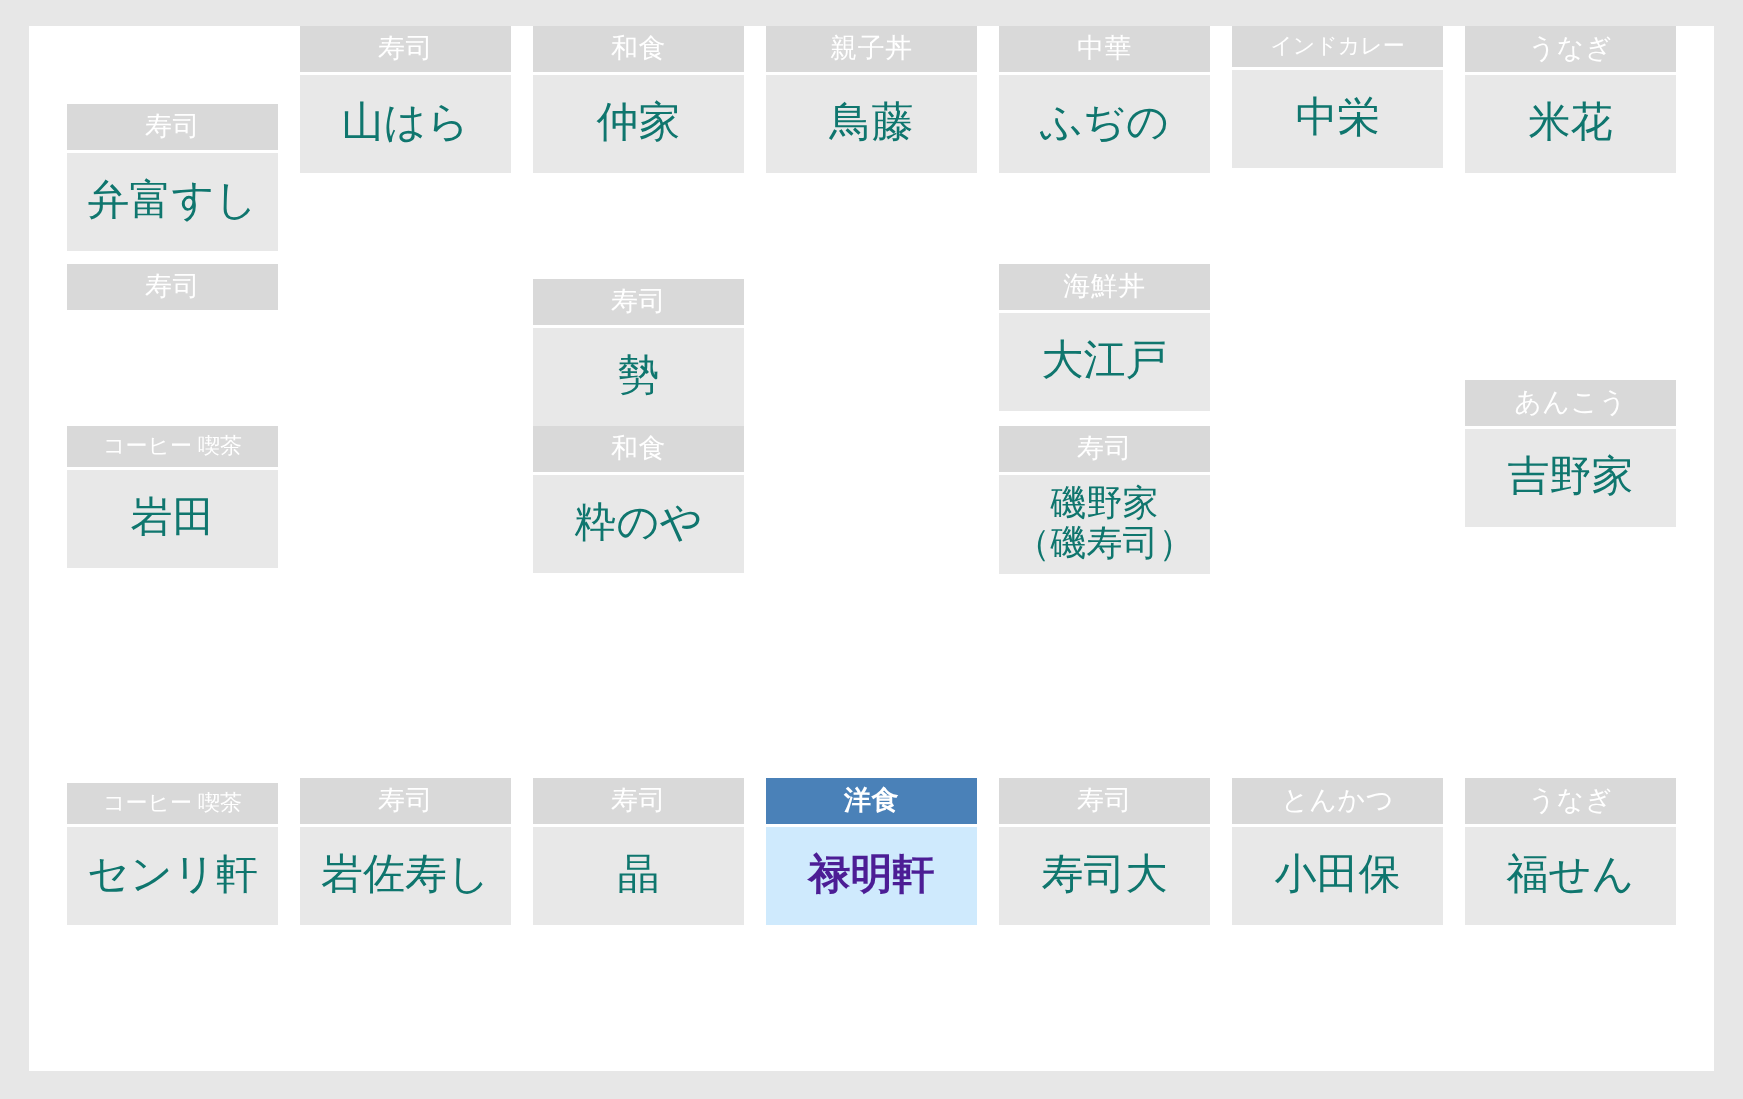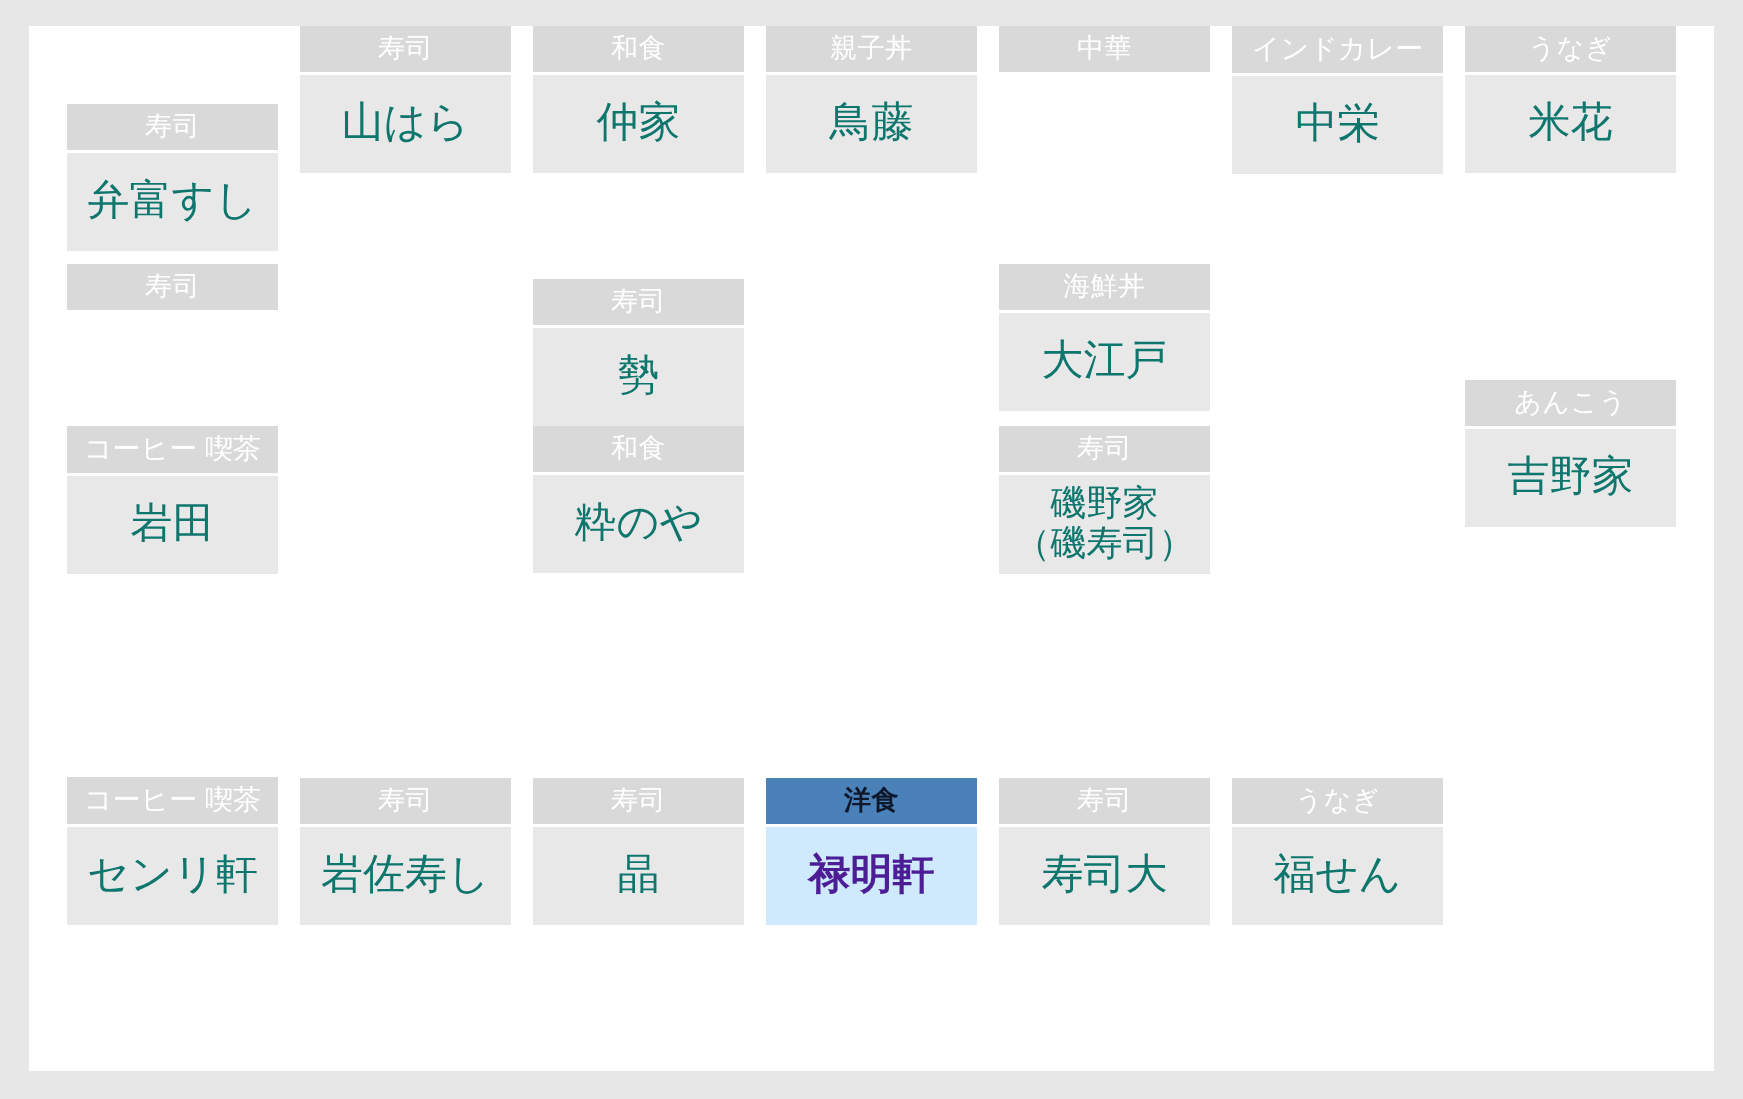--- a/index.html
+++ b/index.html
@@ -58,21 +58,21 @@
     color: #ffffff;
     font-size: 27px;
     line-height: 1.0;
     text-align: center;
     padding: 9px 2px 10px 2px;
     letter-spacing: 0.5px;
     white-space: nowrap;
     overflow: hidden;
   }
   .card-head.small {
-    font-size: 28px;
+    font-size: 22px;
     letter-spacing: 0px;
   }
   .card-body {
     background: #e8e8e8;
     color: #0f766e;
     font-size: 42px;
     line-height: 1.12;
     text-align: center;
     padding: 16px 4px 20px 4px;
     margin-top: 3px;
@@ -81,21 +81,21 @@
     justify-content: center;
     min-height: 62px;
     white-space: pre-line;
   }
   .card-body.two-line {
     font-size: 36px;
     padding: 8px 4px 10px 4px;
   }
   .card.selected .card-head {
     background: #4a81b8;
-    color: #0f172a;
+    color: #ffffff;
     font-weight: bold;
   }
   .card.selected .card-body {
     background: #cfeafd;
     color: #4c1d95;
     font-weight: bold;
   }
 </style>
 </head>
 <body>
@@ -119,20 +119,21 @@
       </div>
       <div class="cell">
         <div class="card">
           <div class="card-head">親子丼</div>
           <div class="card-body">鳥藤</div>
         </div>
       </div>
       <div class="cell">
         <div class="card">
           <div class="card-head">中華</div>
+          <div class="card-body">ふぢの</div>
         </div>
       </div>
       <div class="cell">
         <div class="card">
           <div class="card-head small">インドカレー</div>
           <div class="card-body">中栄</div>
         </div>
       </div>
       <div class="cell">
         <div class="card">
@@ -241,20 +242,26 @@
         </div>
       </div>
       <div class="cell shift-down">
         <div class="card">
           <div class="card-head">寿司</div>
           <div class="card-body">寿司大</div>
         </div>
       </div>
       <div class="cell shift-down">
         <div class="card">
+          <div class="card-head">とんかつ</div>
+          <div class="card-body">小田保</div>
+        </div>
+      </div>
+      <div class="cell shift-down">
+        <div class="card">
           <div class="card-head">うなぎ</div>
           <div class="card-body">福せん</div>
         </div>
       </div>
 
       <div class="cell"></div>
       <div class="cell"></div>
       <div class="cell"></div>
       <div class="cell"></div>
       <div class="cell"></div>

